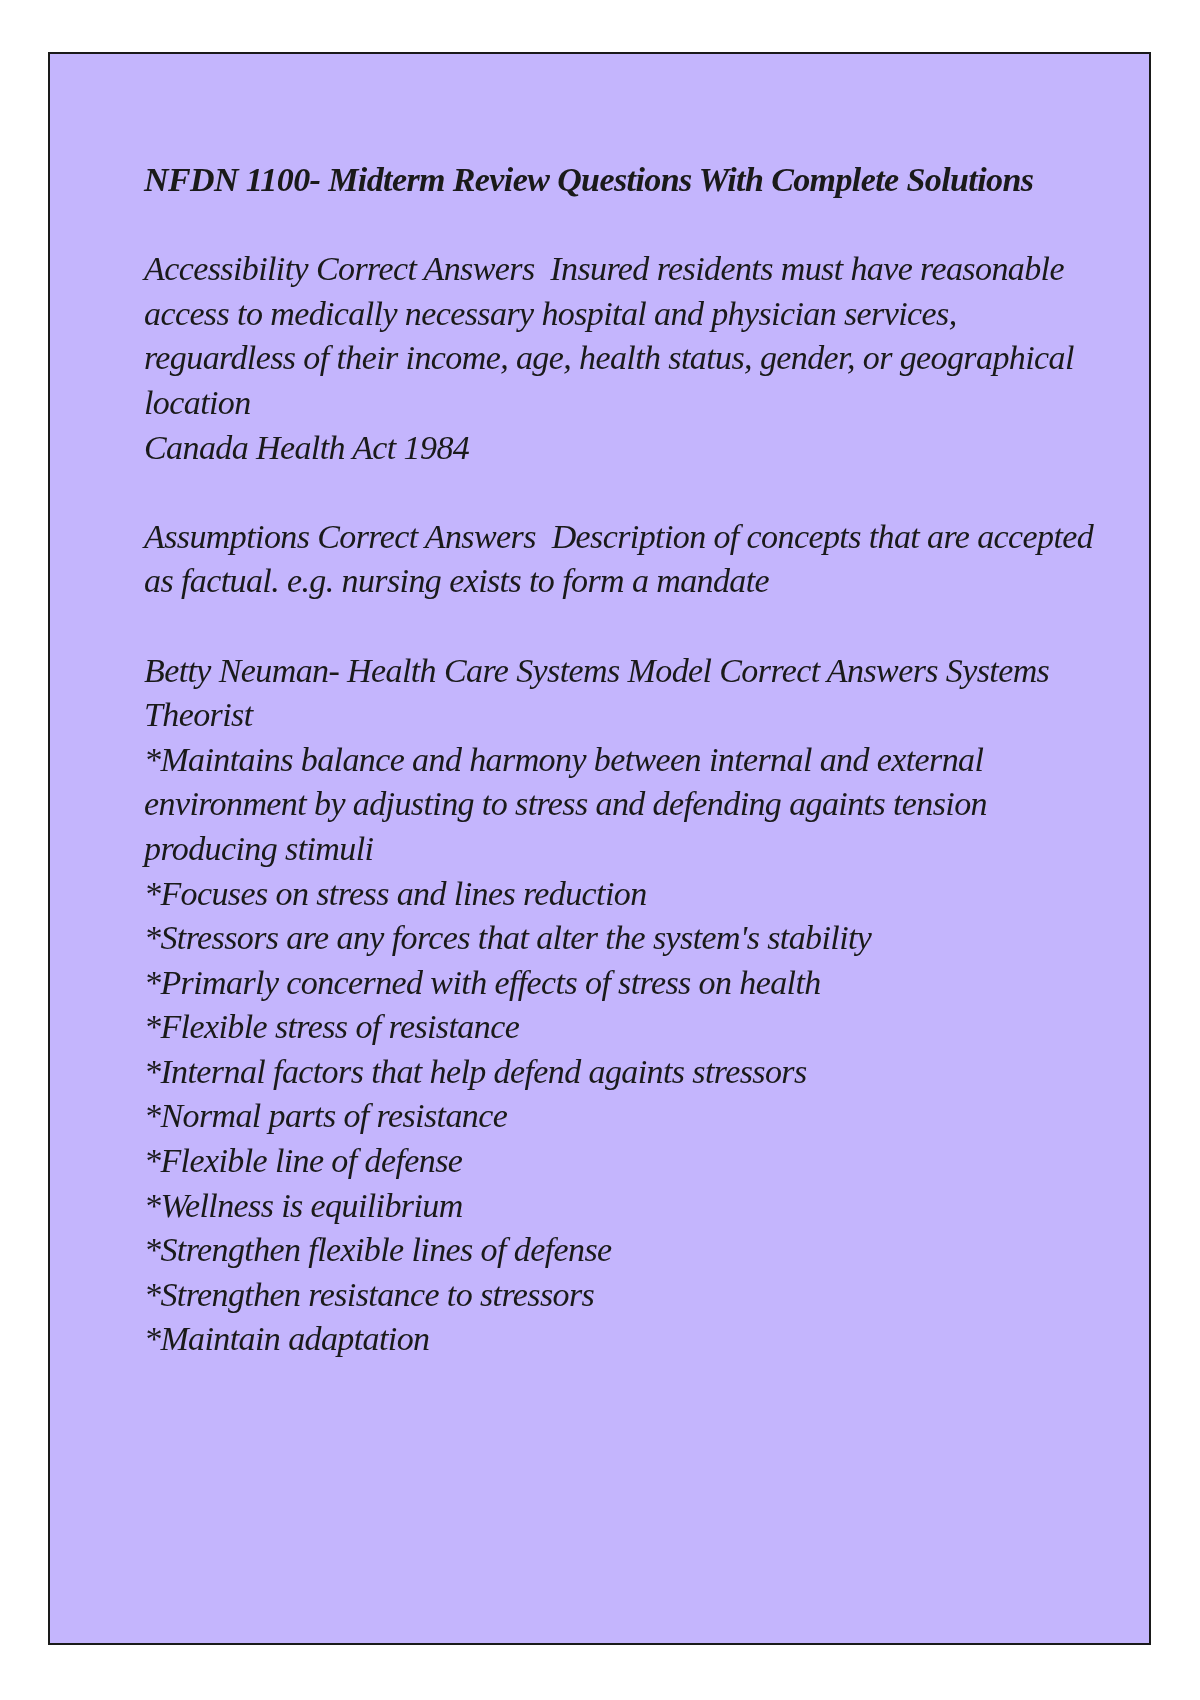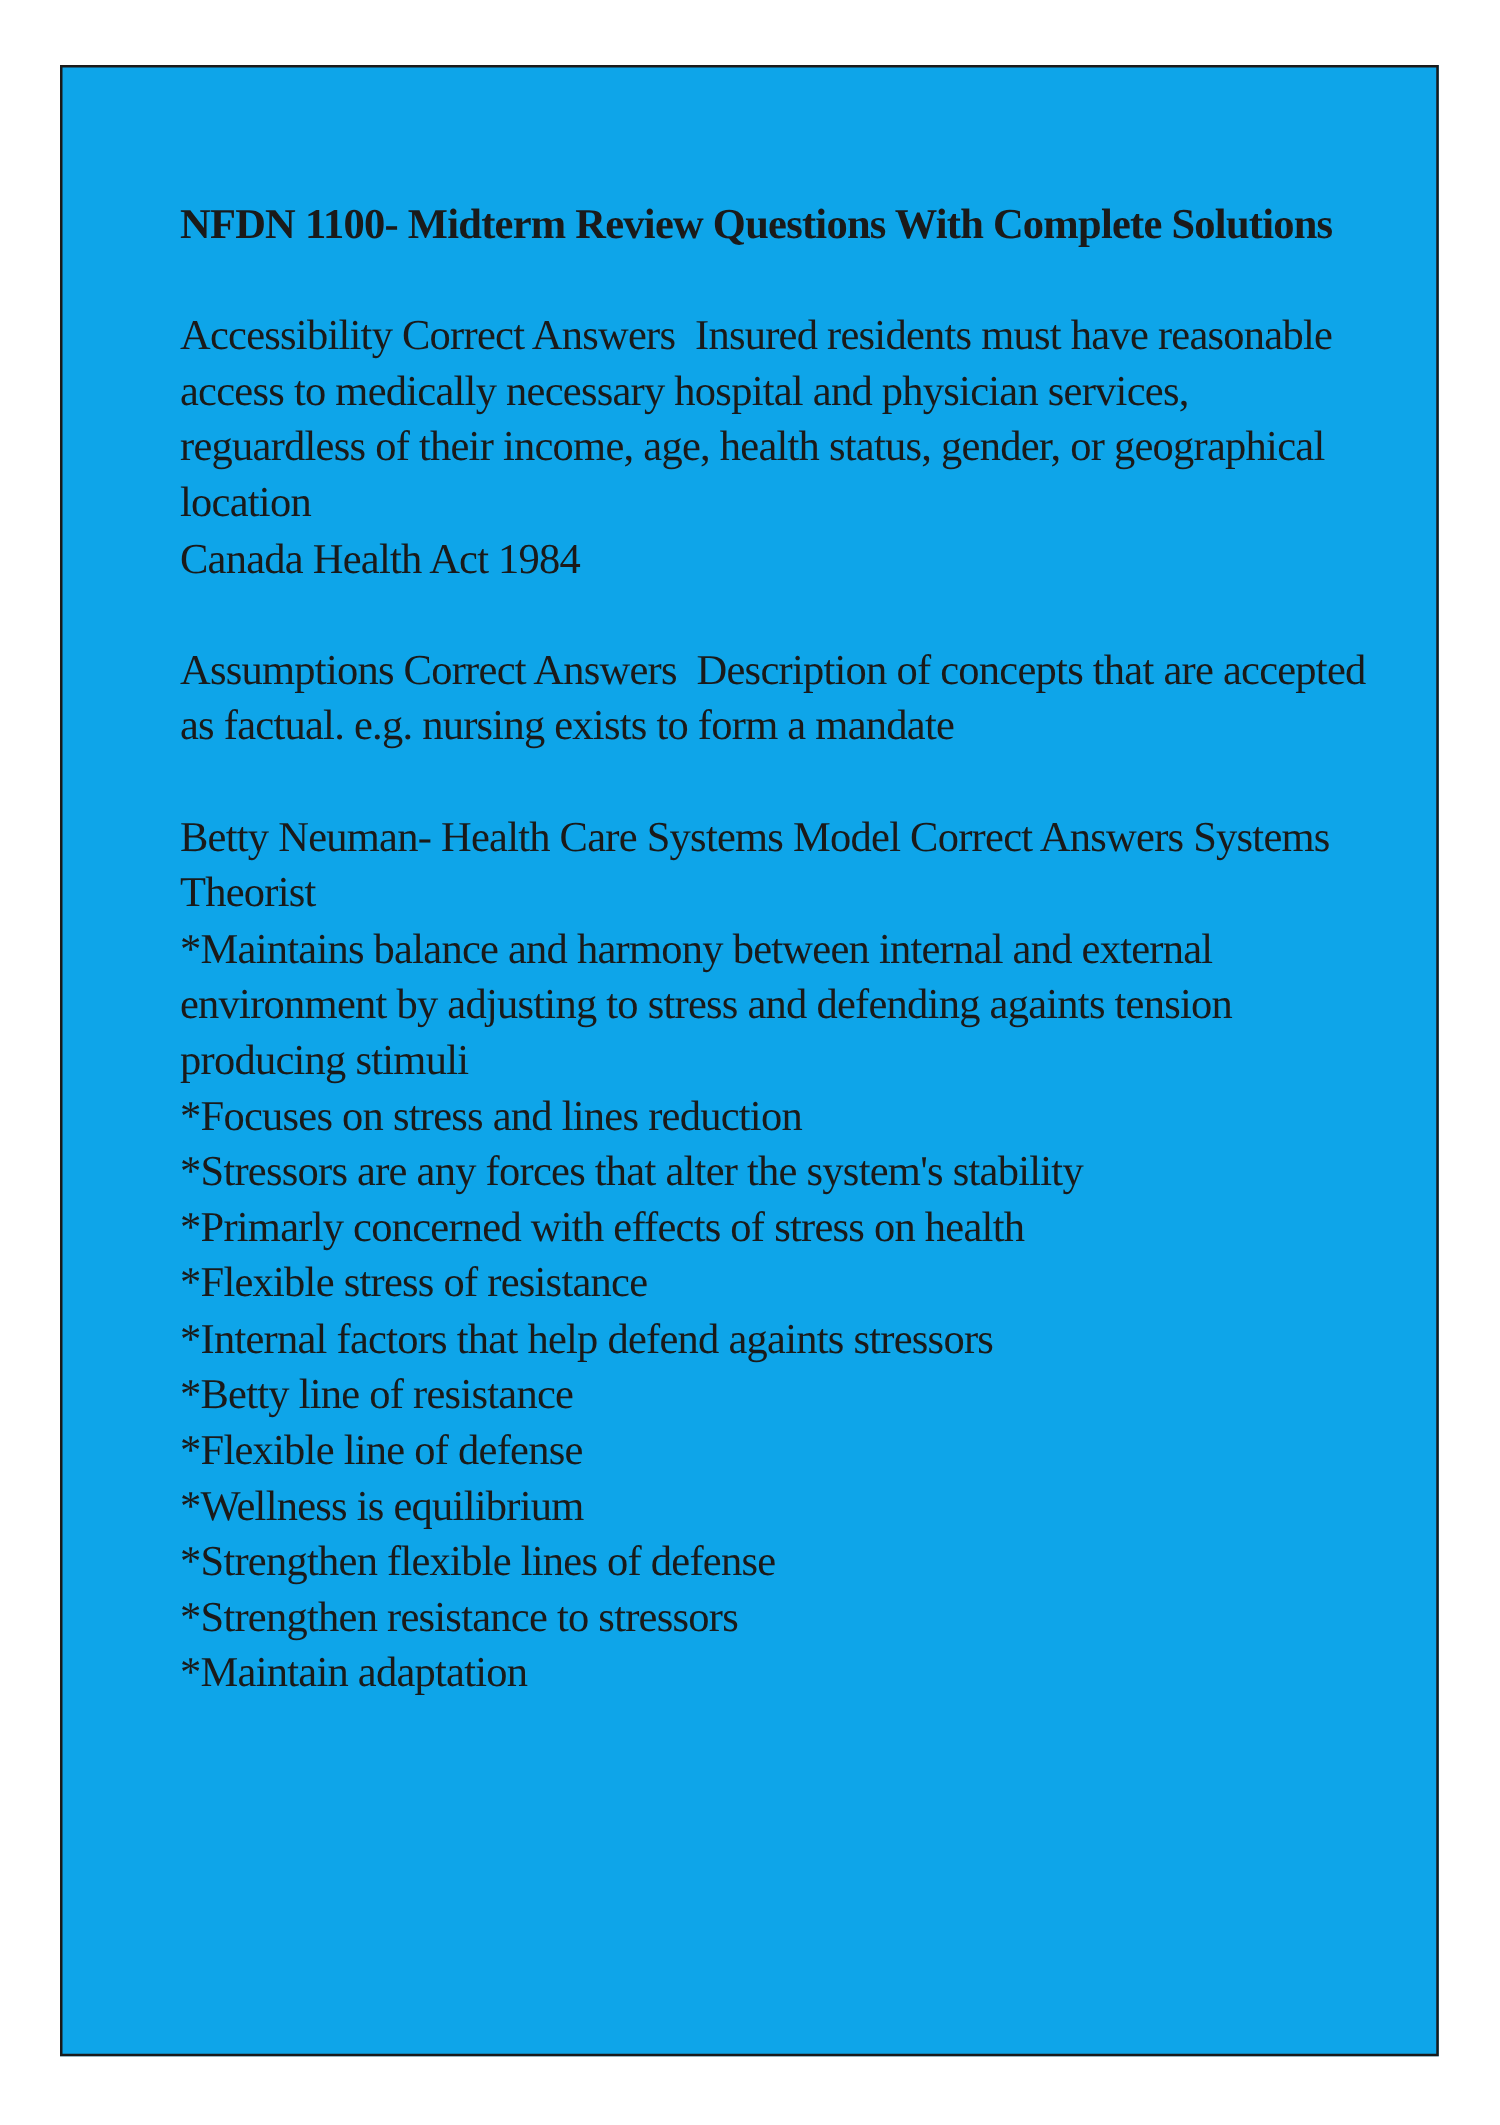--- a/index.html
+++ b/index.html
@@ -3,21 +3,22 @@
   <meta charset="utf-8">
   <style>
     html, body { margin: 0; padding: 0; background: #ffffff; }
     body { width: 1200px; height: 1700px; position: relative; overflow: hidden; }
     .page {
       position: absolute;
       left: 48px; top: 52px;
       width: 1103px; height: 1593px;
       border: 2px solid #1a1a1a;
       box-sizing: border-box;
-      background: #0ea5e9;
+      background: #c4b5fd;
+      font-style: italic;
     }
     .content {
       position: absolute;
       left: 94px; top: 104px;
       width: 960px;
       font-family: "Liberation Serif", serif;
       color: #1a1a1a;
       font-size: 34px;
       line-height: 44.6px;
       letter-spacing: -0.6px;
@@ -48,21 +49,21 @@
     </div>
 
     <div class="entry">
       <span class="line">Betty Neuman- Health Care Systems Model Correct Answers Systems Theorist</span>
       <span class="line">*Maintains balance and harmony between internal and external environment by adjusting to stress and defending againts tension producing stimuli</span>
       <span class="line">*Focuses on stress and lines reduction</span>
       <span class="line">*Stressors are any forces that alter the system's stability</span>
       <span class="line">*Primarly concerned with effects of stress on health</span>
       <span class="line">*Flexible stress of resistance</span>
       <span class="line">*Internal factors that help defend againts stressors</span>
-      <span class="line">*Betty line of resistance</span>
+      <span class="line">*Normal parts of resistance</span>
       <span class="line">*Flexible line of defense</span>
       <span class="line">*Wellness is equilibrium</span>
       <span class="line">*Strengthen flexible lines of defense</span>
       <span class="line">*Strengthen resistance to stressors</span>
       <span class="line">*Maintain adaptation</span>
     </div>
   </div>
 </div>
 
 </body></html>

